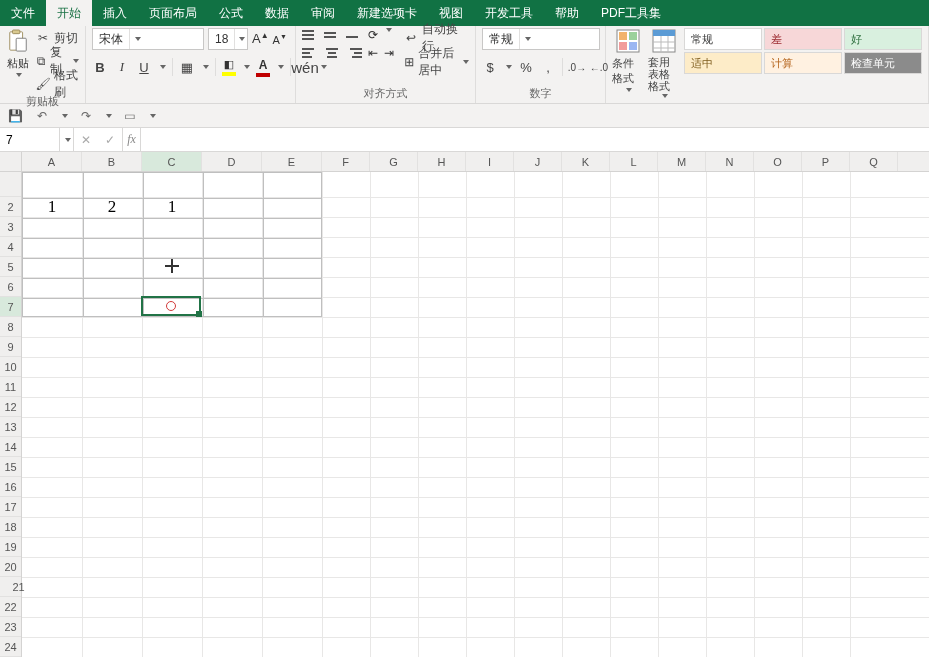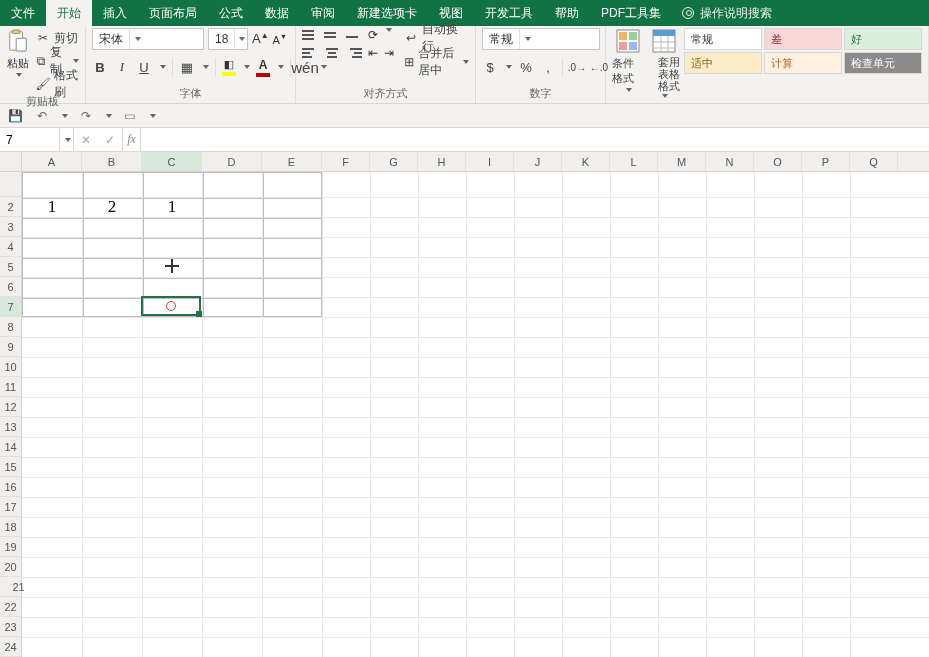--- a/index.html
+++ b/index.html
@@ -108,24 +108,20 @@
   <div class="tab">插入</div>
   <div class="tab">页面布局</div>
   <div class="tab">公式</div>
   <div class="tab">数据</div>
   <div class="tab">审阅</div>
   <div class="tab">新建选项卡</div>
   <div class="tab">视图</div>
   <div class="tab">开发工具</div>
   <div class="tab">帮助</div>
   <div class="tab">PDF工具集</div>
-  <div class="hint">
-    <span class="bulb"></span>
-    <span>操作说明搜索</span>
-  </div>
 </div>
 
 <div class="ribbon">
 
   <div class="group" style="width:86px;">
     <div class="body">
       <div class="btncol">
         <div class="paste-ico">
           <svg viewBox="0 0 24 26">
               <rect x="3" y="3" width="14" height="20" rx="1" fill="#fff" stroke="#9b8a5a"></rect>
@@ -190,21 +186,20 @@
         <span class="color-stack">
           <span style="font-size:12px;font-weight:bold;">A</span>
           <span class="color-swatch" style="background:#c00000;"></span>
         </span>
           <span class="dd"></span>
         <span class="sep"></span>
         <span class="b" style="font-size:15px;">wén<br></span>
           <span class="dd"></span>
       </div>
     </div>
-    <div class="label">字体</div>
   </div>
 
   <div class="group" style="width:180px;">
     <div class="body" style="gap:10px;">
       <div class="align-grid">
         <div class="align-row">
           <span class="align-ico">
               <div style="width:12px;"></div>
               <div style="width:12px;"></div>
               <div style="width:12px;"></div>
@@ -294,21 +289,21 @@
         <div class="icon">
           <svg viewBox="0 0 26 26">
               <rect x="2" y="2" width="22" height="22" fill="#fff" stroke="#888"></rect>
               <rect x="2" y="2" width="22" height="6" fill="#5b9bd5"></rect>
               <line x1="2" y1="14" x2="24" y2="14" stroke="#bbb"></line>
               <line x1="2" y1="20" x2="24" y2="20" stroke="#bbb"></line>
               <line x1="10" y1="8" x2="10" y2="24" stroke="#bbb"></line>
               <line x1="17" y1="8" x2="17" y2="24" stroke="#bbb"></line>
             </svg>
         </div>
-        <span style="white-space:pre-line;text-align:right;line-height:1.1;">套用
+        <span style="white-space:pre-line;text-align:left;line-height:1.1;">套用
 表格格式</span>
         <span class="dd"></span>
       </div>
       <div class="style-cells">
         <div class="style-row">
           <div class="style-cell sc-normal">常规</div>
           <div class="style-cell sc-bad">差</div>
           <div class="style-cell sc-good">好</div>
         </div>
         <div class="style-row">

